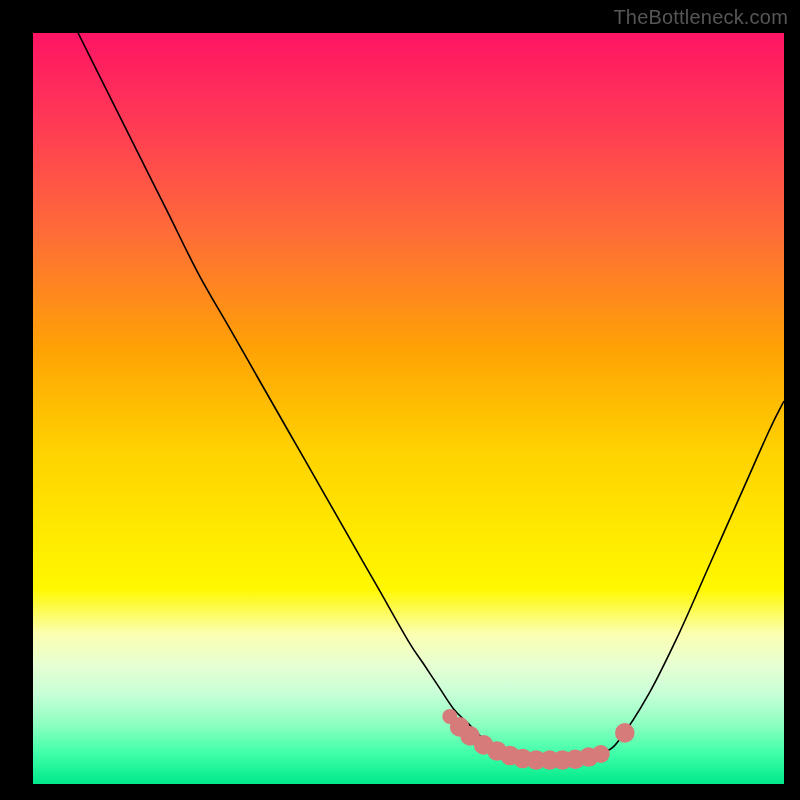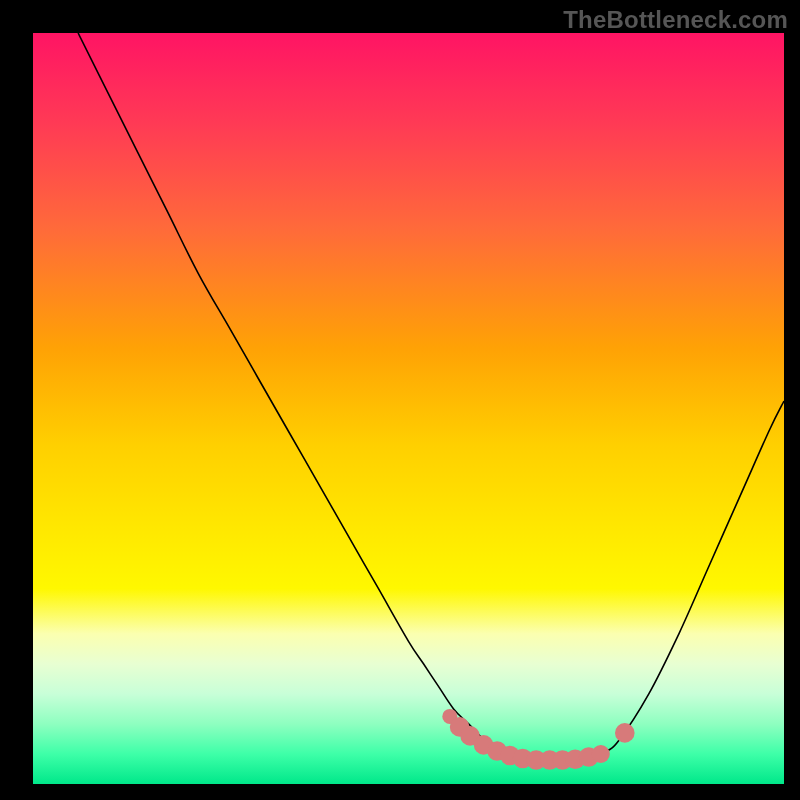--- a/index.html
+++ b/index.html
@@ -40,24 +40,23 @@
       #8effc0 92%,
       #3effa8 96%,
       #00e88a 100%
     );
   }
   .watermark {
     position: absolute;
     top: 6px;
     right: 12px;
     font-family: Arial, Helvetica, sans-serif;
-    font-size: 24px;
+    font-size: 20px;
     color: #565656;
     letter-spacing: 0.2px;
-    font-weight: bold;
   }
   svg {
     position: absolute;
     left: 0;
     top: 0;
   }
 </style>
 </head>
 <body>
 

